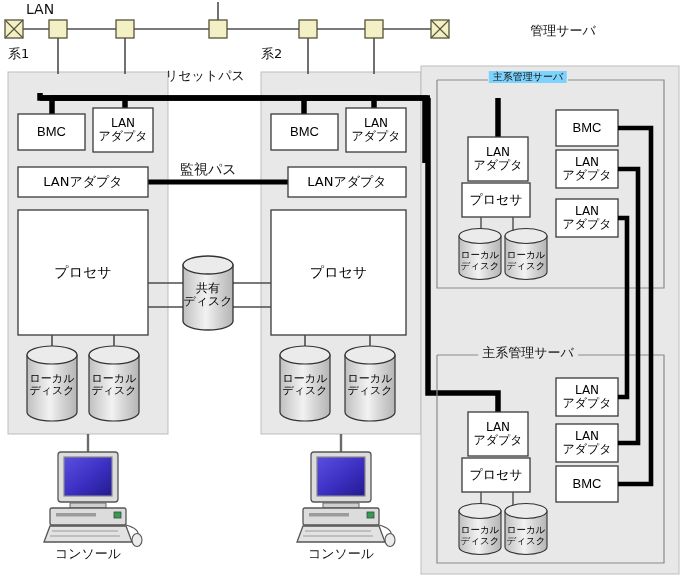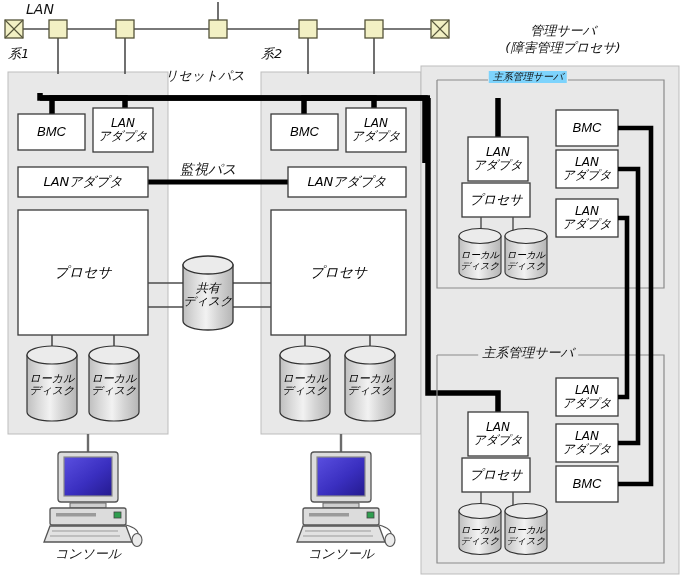--- a/index.html
+++ b/index.html
@@ -1,18 +1,18 @@
 <!DOCTYPE html>
 <html><head>
 <meta charset="utf-8">
 <style>
   html,body{margin:0;padding:0;background:#fff;}
   body{width:685px;height:581px;position:relative;overflow:hidden;
        font-family:"Liberation Sans","DejaVu Sans",sans-serif;}
-  #stage{position:relative;width:564px;height:581px;font-style:italic;}
+  #stage{position:relative;width:564px;height:581px;}
   svg#canvas{position:absolute;left:0;top:0;width:685px;height:581px;}
   .lbl{position:absolute;color:#111;white-space:nowrap;line-height:1.15;}
   .lbl.c{text-align:center;transform:translateX(-50%);}
   .jp{font-family:"DejaVu Sans","Liberation Sans",sans-serif;}
   .box-txt{position:absolute;display:flex;align-items:center;justify-content:center;
            text-align:center;color:#000;line-height:1.12;pointer-events:none;}
 </style>
 </head>
 <body>
 
@@ -212,21 +212,20 @@
 
 <div class="lbl jp" style="left:26px;top:1px;font-size:14px;">LAN</div>
 
 <div class="lbl jp" style="left:8px;top:47px;font-size:13px;text-align:right;">系1</div>
 <div class="lbl jp" style="left:261px;top:47px;font-size:13px;text-align:right;">系2</div>
 
 <div class="lbl jp" style="left:165px;top:69px;font-size:13px;">リセットパス</div>
 <div class="lbl jp" style="left:180px;top:161px;font-size:14px;">監視パス</div>
 
 <div class="lbl c jp" style="left:563px;top:24px;font-size:13px;">管理サーバ</div>
-<div class="lbl c jp" style="left:563px;top:41px;font-size:13px;">(障害管理プロセサ)</div>
 
 <div class="lbl c jp" style="left:528px;top:71px;font-size:10px;background:#7dd3fc;padding:0 4px;">主系管理サーバ</div>
 <div class="lbl c jp" style="left:528px;top:346px;font-size:13px;background:#e8e8e8;padding:0 4px;">主系管理サーバ</div>
 
 <div class="box-txt" style="left:18px;top:114px;width:67px;height:36px;font-size:13px;">BMC</div>
 <div class="box-txt jp" style="left:93px;top:108px;width:60px;height:44px;font-size:12px;flex-direction:column;">
   <span>LAN</span>
   <span>アダプタ</span>
 </div>
 <div class="box-txt jp" style="left:18px;top:167px;width:130px;height:30px;font-size:13px;">LANアダプタ</div>

